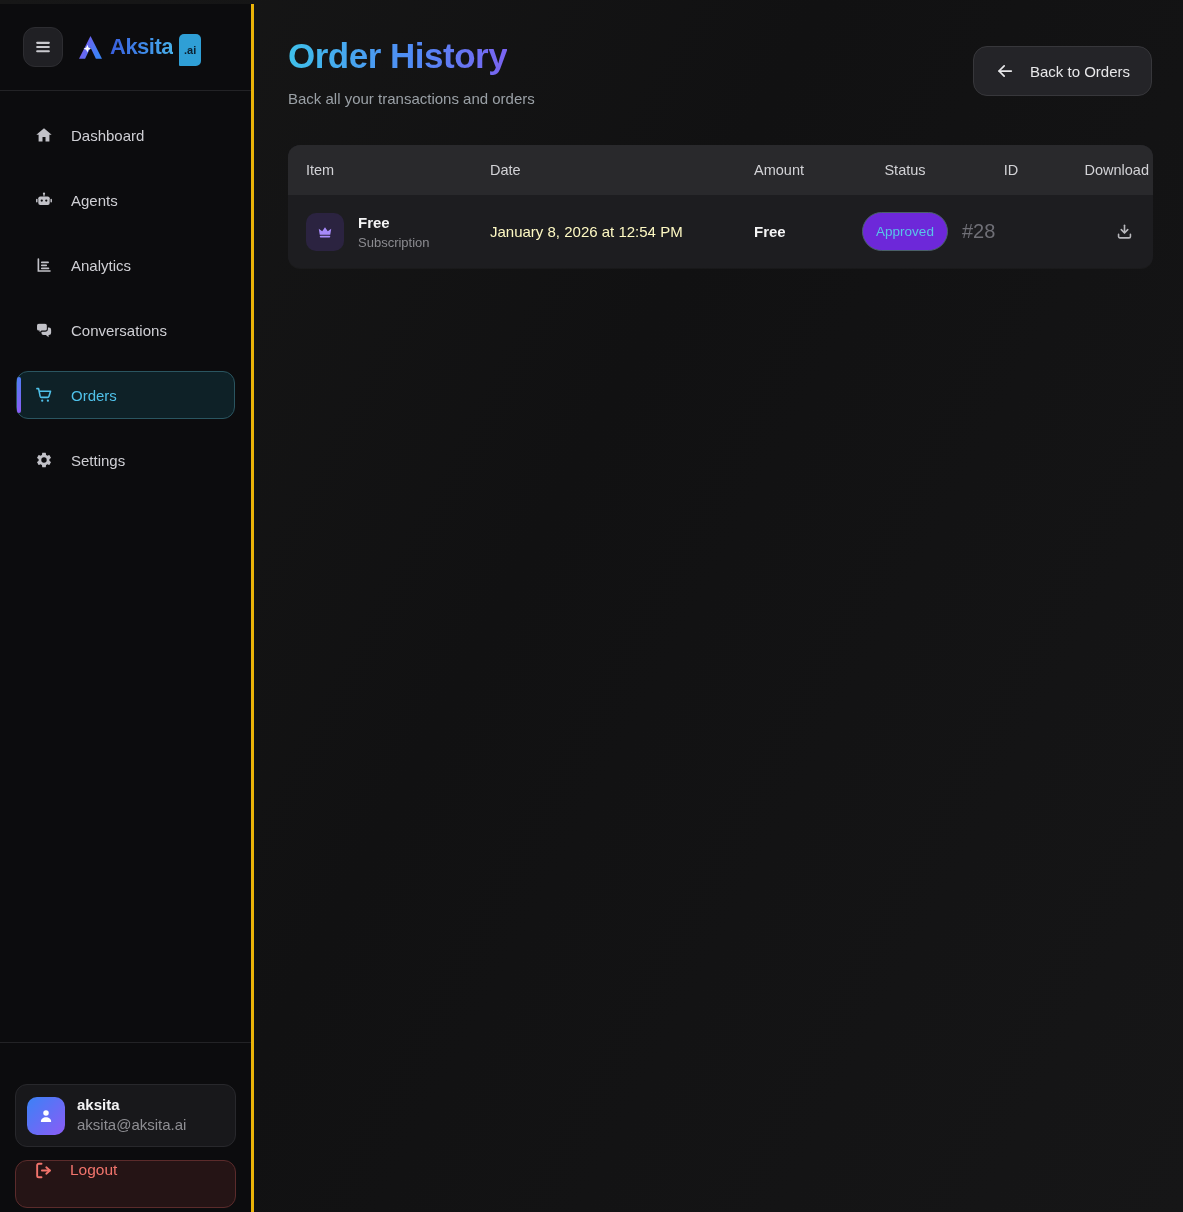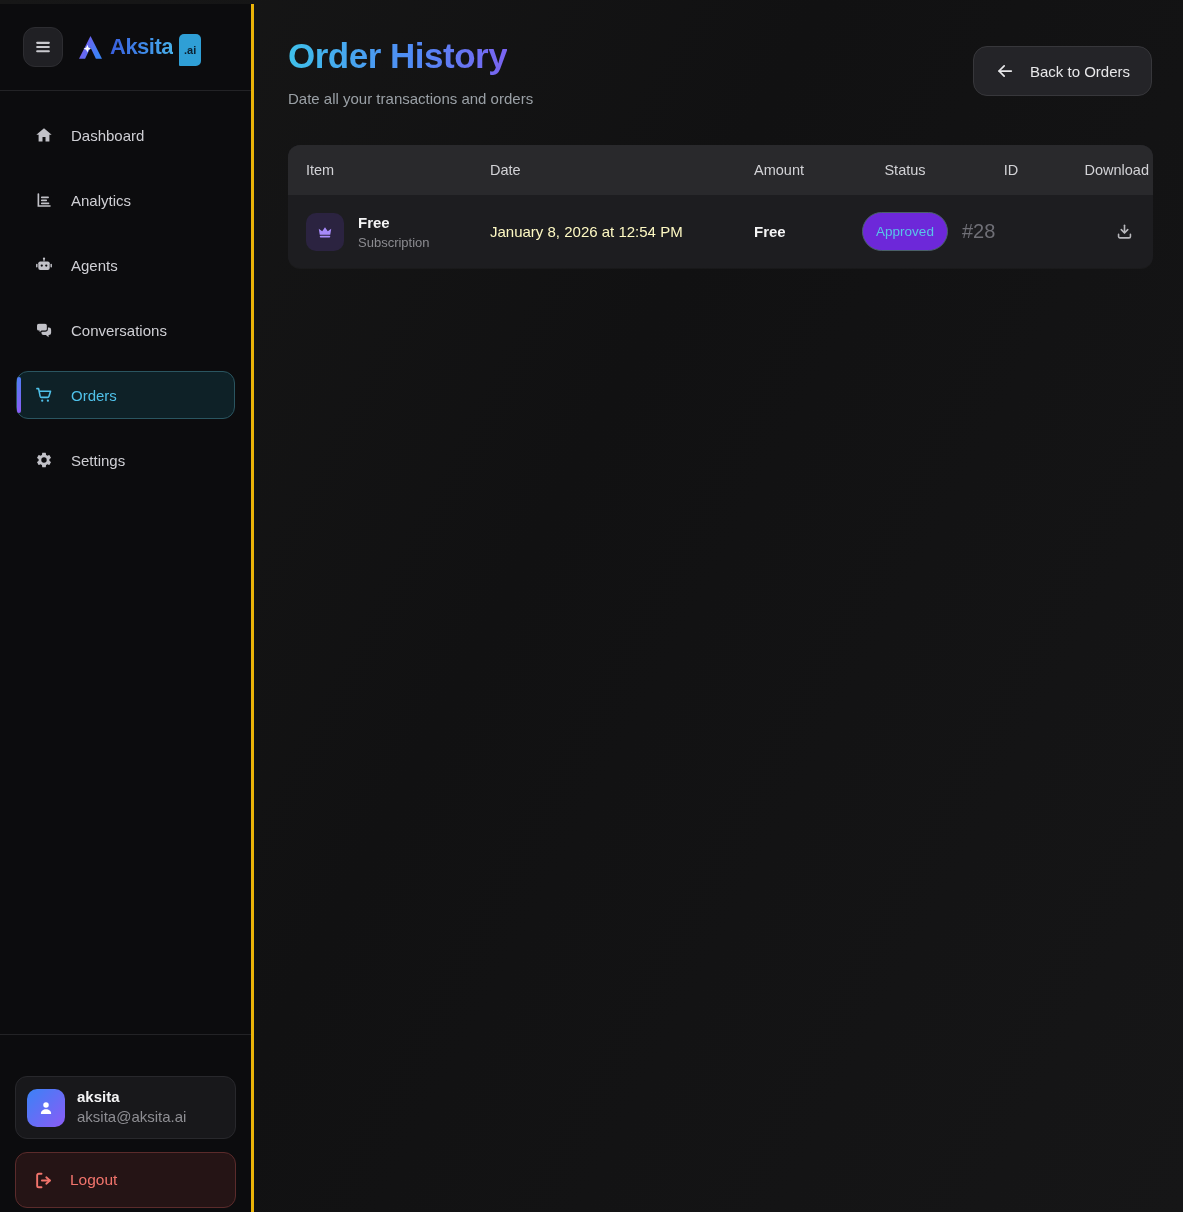--- a/index.html
+++ b/index.html
@@ -67,23 +67,23 @@
     cursor:pointer;
   }
   .avatar {
     width:38px; height:38px; border-radius:10px; flex:0 0 auto;
     background:linear-gradient(135deg,#3b82f6 0%,#8b5cf6 100%);
     display:flex; align-items:center; justify-content:center; color:#fff;
   }
   .user-name { font-size:15px; font-weight:700; color:#f4f4f5; line-height:1.25; }
   .user-email { font-size:15px; color:#8e8e93; line-height:1.3; }
   .logout-btn {
-    margin-top:13px; width:100%; height:56px; border-radius:12px;
+    margin-top:13px; width:100%; height:48px; border-radius:12px;
     background:#251415; border:1px solid #5b2b2b; color:#f2746c;
-    display:flex; align-items:center; gap:17px; padding:0 18px; font-size:15.5px;
+    display:flex; gap:17px; padding:0 18px; font-size:15.5px;
     font-weight:500; cursor:pointer;
   }
   .logout-btn .licon { display:flex; color:#f2746c; }
 
   
   .main { margin-left:255px; padding:36px 31px 0 33px; }
   .main-header { display:flex; justify-content:space-between; align-items:flex-start; }
   .page-title {
     font-size:35px; font-weight:800; letter-spacing:-0.5px; line-height:1.15;
     background:linear-gradient(90deg,#3fc0ea 0%,#4f8df5 55%,#7a63f1 100%);
@@ -163,43 +163,43 @@
     <div class="nav-item">
       <span class="nicon">
         <svg width="18" height="18" viewBox="0 0 24 24" fill="currentColor">
             <path d="M10 20.5v-5.8h4v5.8h5.2v-9h3L12 2.9 1.8 11.5h3v9z"></path>
           </svg>
       </span>
       <span>Dashboard</span>
     </div>
     <div class="nav-item">
       <span class="nicon">
-        <svg width="18" height="18" viewBox="0 0 24 24" fill="none" stroke="currentColor" stroke-width="2.2" stroke-linecap="round">
-            <path d="M4.5 4v16h15.5"></path>
-            <path d="M9 8.5h8.5M9 12.5h6M9 16.5h9"></path>
-          </svg>
-      </span>
-      <span>Analytics</span>
-    </div>
-    <div class="nav-item">
-      <span class="nicon">
         <svg width="18" height="18" viewBox="0 0 24 24" fill="currentColor">
           <circle cx="12" cy="3.6" r="1.5"></circle>
             <rect x="11.3" y="4.2" width="1.4" height="3"></rect>
           <rect x="4.4" y="7.2" width="15.2" height="11.4" rx="2.6"></rect>
           <rect x="1.4" y="10.4" width="2" height="5" rx="1"></rect>
           <rect x="20.6" y="10.4" width="2" height="5" rx="1"></rect>
           <circle cx="9" cy="12.8" r="1.5" fill="#0c0c0e"></circle>
             <circle cx="15" cy="12.8" r="1.5" fill="#0c0c0e"></circle>
         </svg>
       </span>
       <span>Agents</span>
     </div>
     <div class="nav-item">
       <span class="nicon">
+        <svg width="18" height="18" viewBox="0 0 24 24" fill="none" stroke="currentColor" stroke-width="2.2" stroke-linecap="round">
+            <path d="M4.5 4v16h15.5"></path>
+            <path d="M9 8.5h8.5M9 12.5h6M9 16.5h9"></path>
+          </svg>
+      </span>
+      <span>Analytics</span>
+    </div>
+    <div class="nav-item">
+      <span class="nicon">
         <svg width="18" height="18" viewBox="0 0 24 24">
           <path fill="currentColor" d="M14.5 8.5h4a3 3 0 0 1 3 3v4a3 3 0 0 1-3 3h-.4v3l-3.6-3h-3a3 3 0 0 1-3-3v-1"></path>
           <path fill="currentColor" stroke="#0c0c0e" stroke-width="1.4" d="M5 3h8.5a3 3 0 0 1 3 3v4.5a3 3 0 0 1-3 3H9l-3.6 3v-3H5a3 3 0 0 1-3-3V6a3 3 0 0 1 3-3z"></path>
         </svg>
       </span>
       <span>Conversations</span>
     </div>
     <div class="nav-item active">
       <span class="nicon">
         <svg width="18" height="18" viewBox="0 0 24 24" fill="none" stroke="currentColor" stroke-width="2.1" stroke-linecap="round" stroke-linejoin="round">
@@ -247,21 +247,21 @@
       </span>
       <span>Logout</span>
     </button>
   </div>
 </aside>
 
 <main class="main">
   <div class="main-header">
     <div>
       <h1 class="page-title">Order History</h1>
-      <div class="page-subtitle">Date all your transactions and orders</div>
+      <div class="page-subtitle">Back all your transactions and orders</div>
     </div>
     <button class="back-btn">
       <span class="aicon">
         <svg width="20" height="20" viewBox="0 0 24 24" fill="none" stroke="currentColor" stroke-width="2.1" stroke-linecap="round" stroke-linejoin="round">
             <path d="M19.5 12H5"></path>
             <path d="M11 5.8 4.8 12l6.2 6.2"></path>
           </svg>
       </span>
       <span>Back to Orders</span>
     </button>

